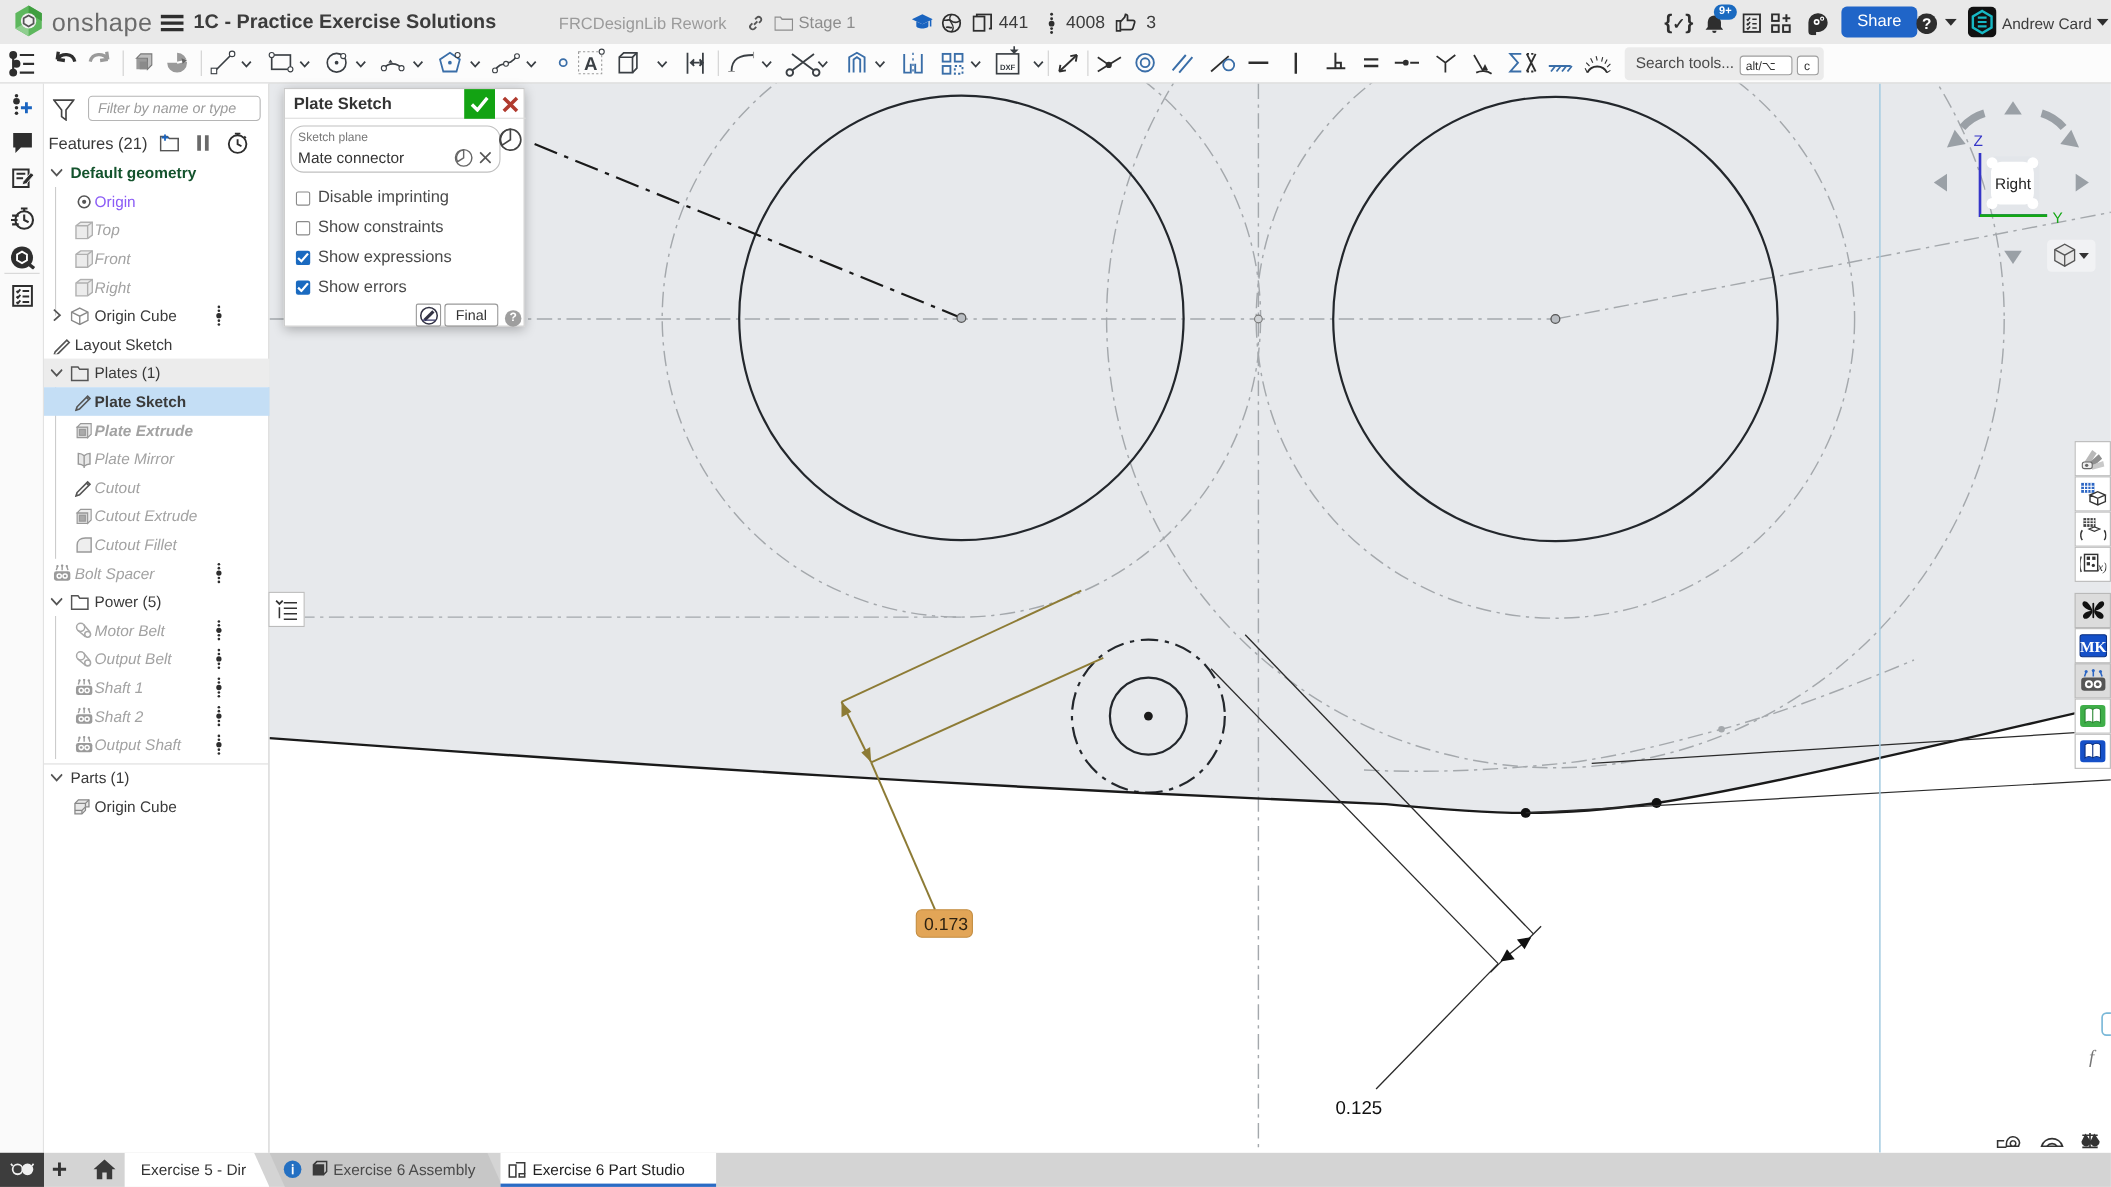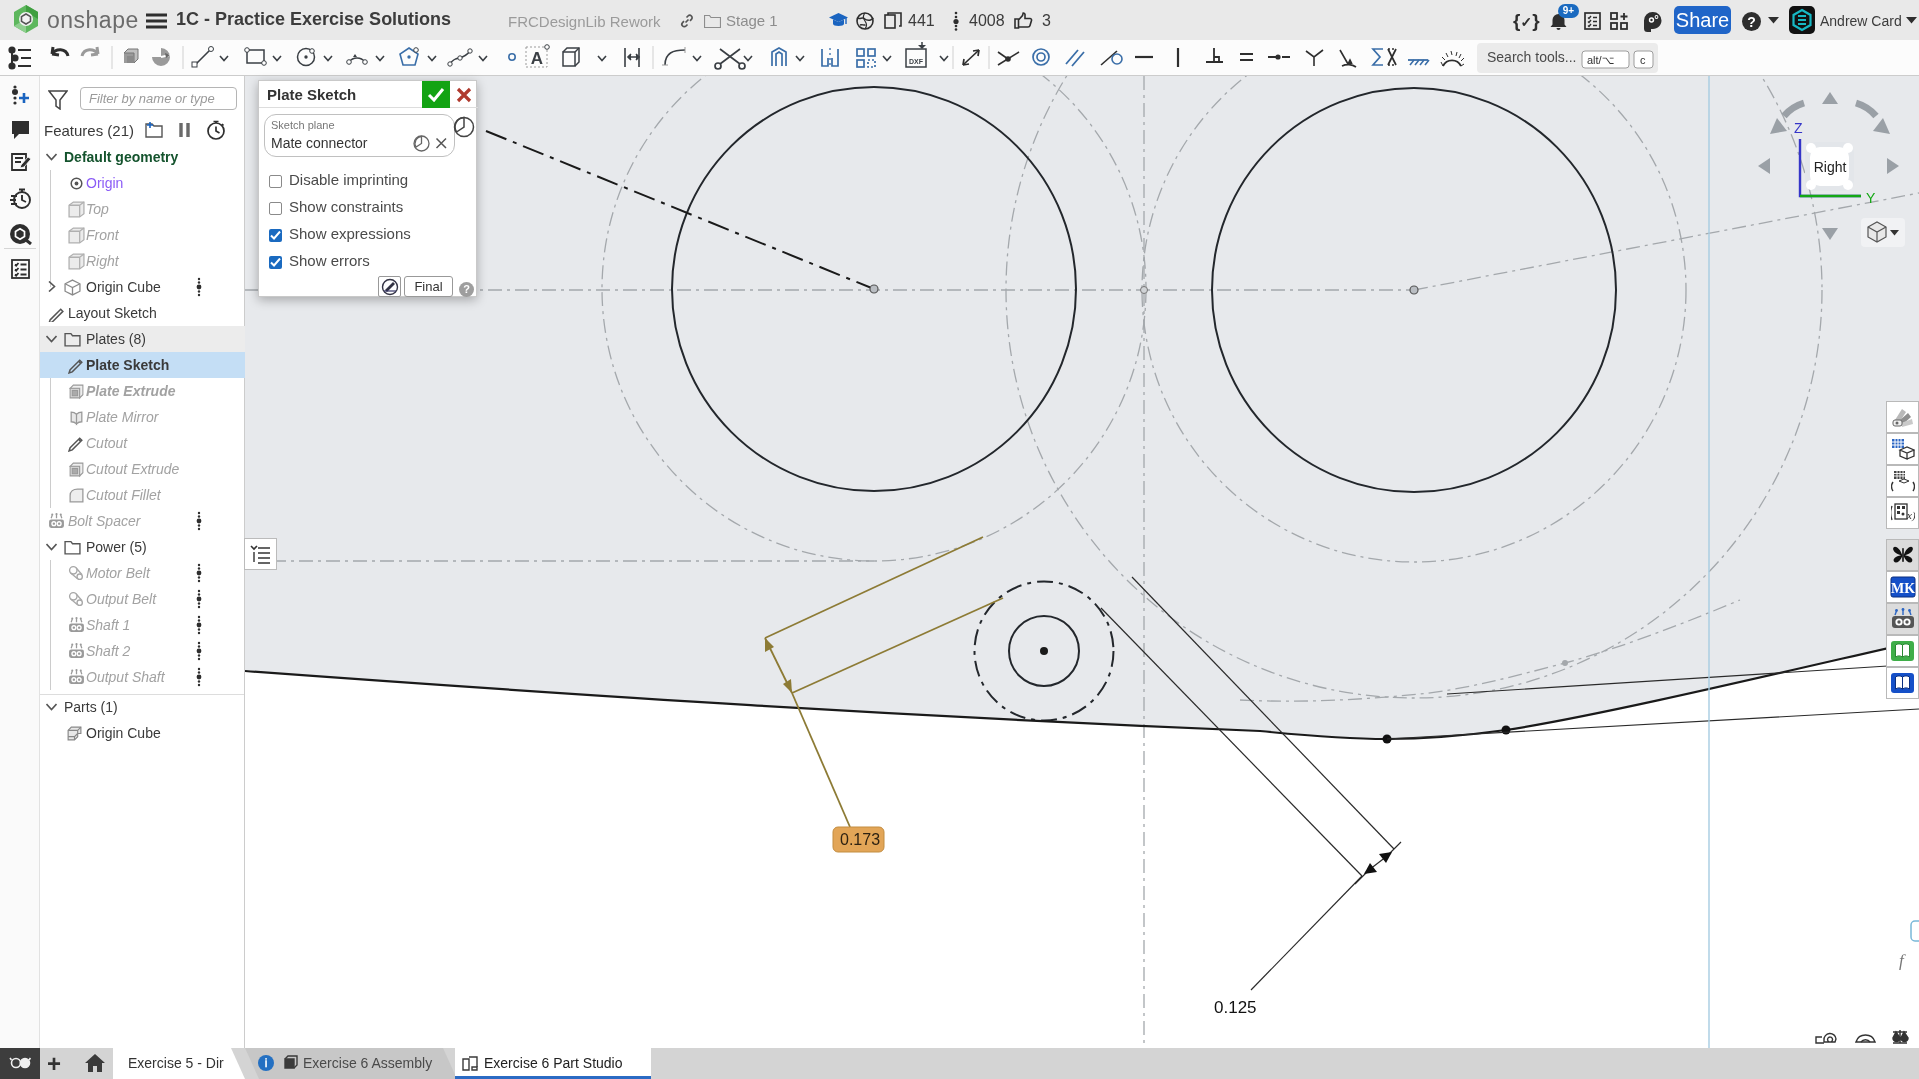--- a/index.html
+++ b/index.html
@@ -101,21 +101,21 @@
       <path d="M10 1a8.5 8.5 0 0 1 8.5 8.5c0 4.7-3.8 8.5-8.5 8.5H8v3H4.5A3.5 3.5 0 0 1 1 17.5V9.5A8.5 8.5 0 0 1 10 1Z" fill="#2e2e2e"></path>
       <g fill="#fff">
         <circle cx="8.5" cy="9" r="2.7"></circle>
         <circle cx="13.5" cy="6" r="1.9"></circle>
       </g>
       <g fill="#2e2e2e">
         <circle cx="8.5" cy="9" r="1.2"></circle>
         <circle cx="13.5" cy="6" r=".9"></circle>
       </g>
     </svg>
-<div class="abs" style="left:1674px;top:6px;width:57px;height:28px;background:#2065c8;border-radius:5px;color:#fff;font-size:20px;text-align:center;line-height:28px">Share</div>
+<div class="abs" style="left:1674px;top:6px;width:69px;height:28px;background:#2065c8;border-radius:5px;color:#fff;font-size:15px;text-align:center;line-height:28px">Share</div>
 <svg class="abs" style="left:1742px;top:12px" width="19" height="19" viewBox="0 0 19 19">
       <circle cx="9.5" cy="9.5" r="9.5" fill="#2e2e2e"></circle>
       <text x="9.5" y="14.5" font-size="14" font-weight="bold" fill="#fff" text-anchor="middle" font-family="Liberation Sans">?</text>
     </svg>
 <svg class="abs" style="left:1768px;top:17px" width="11" height="7">
       <path d="M0 0 5.5 6.5 11 0Z" fill="#2e2e2e"></path>
     </svg>
 <svg class="abs" style="left:1789px;top:6px" width="26" height="28" viewBox="0 0 26 28">
       <rect width="26" height="28" rx="5" fill="#111"></rect>
       <path d="M13 4 21.5 9 21.5 19 13 24 4.5 19 4.5 9Z" fill="none" stroke="#17b8c4" stroke-width="2.2"></path>
@@ -415,21 +415,21 @@
       </svg>
 <span class="rtxt" style="position:absolute;left:28px;color:#3a3a3a;font-style:normal;font-weight:normal">Layout Sketch</span>
 </div>
 <div class="row" style="top:182px;background:#ececec;">
 <svg class="abs" style="left:6px;top:9px" width="11" height="8">
         <path d="M0.5 1 5.5 6.5 10.5 1" fill="none" stroke="#555" stroke-width="1.6"></path>
       </svg>
 <svg class="abs" style="left:24px;top:5px" width="17" height="17" viewBox="0 0 16 16">
         <path d="M1 2.5h5.5l1.5 2H15v9.5H1Z" fill="none" stroke="#555" stroke-width="1.3"></path>
       </svg>
-<span class="rtxt" style="position:absolute;left:46px;color:#3a3a3a;font-style:normal;font-weight:normal">Plates (8)</span>
+<span class="rtxt" style="position:absolute;left:46px;color:#3a3a3a;font-style:normal;font-weight:normal">Plates (1)</span>
 </div>
 <div class="row" style="top:208px;background:#c4def5;">
 <svg class="abs" style="left:28px;top:5px" width="17" height="17" viewBox="0 0 16 16">
         <g stroke="#555" stroke-width="1.4" fill="none">
           <path d="M2 12 11 3l2 2L4 14l-3 1Z"></path>
           <path d="M10 4l2 2"></path>
         </g>
       </svg>
 <span class="rtxt" style="position:absolute;left:46px;color:#3a3a3a;font-style:normal;font-weight:bold">Plate Sketch</span>
 </div>

